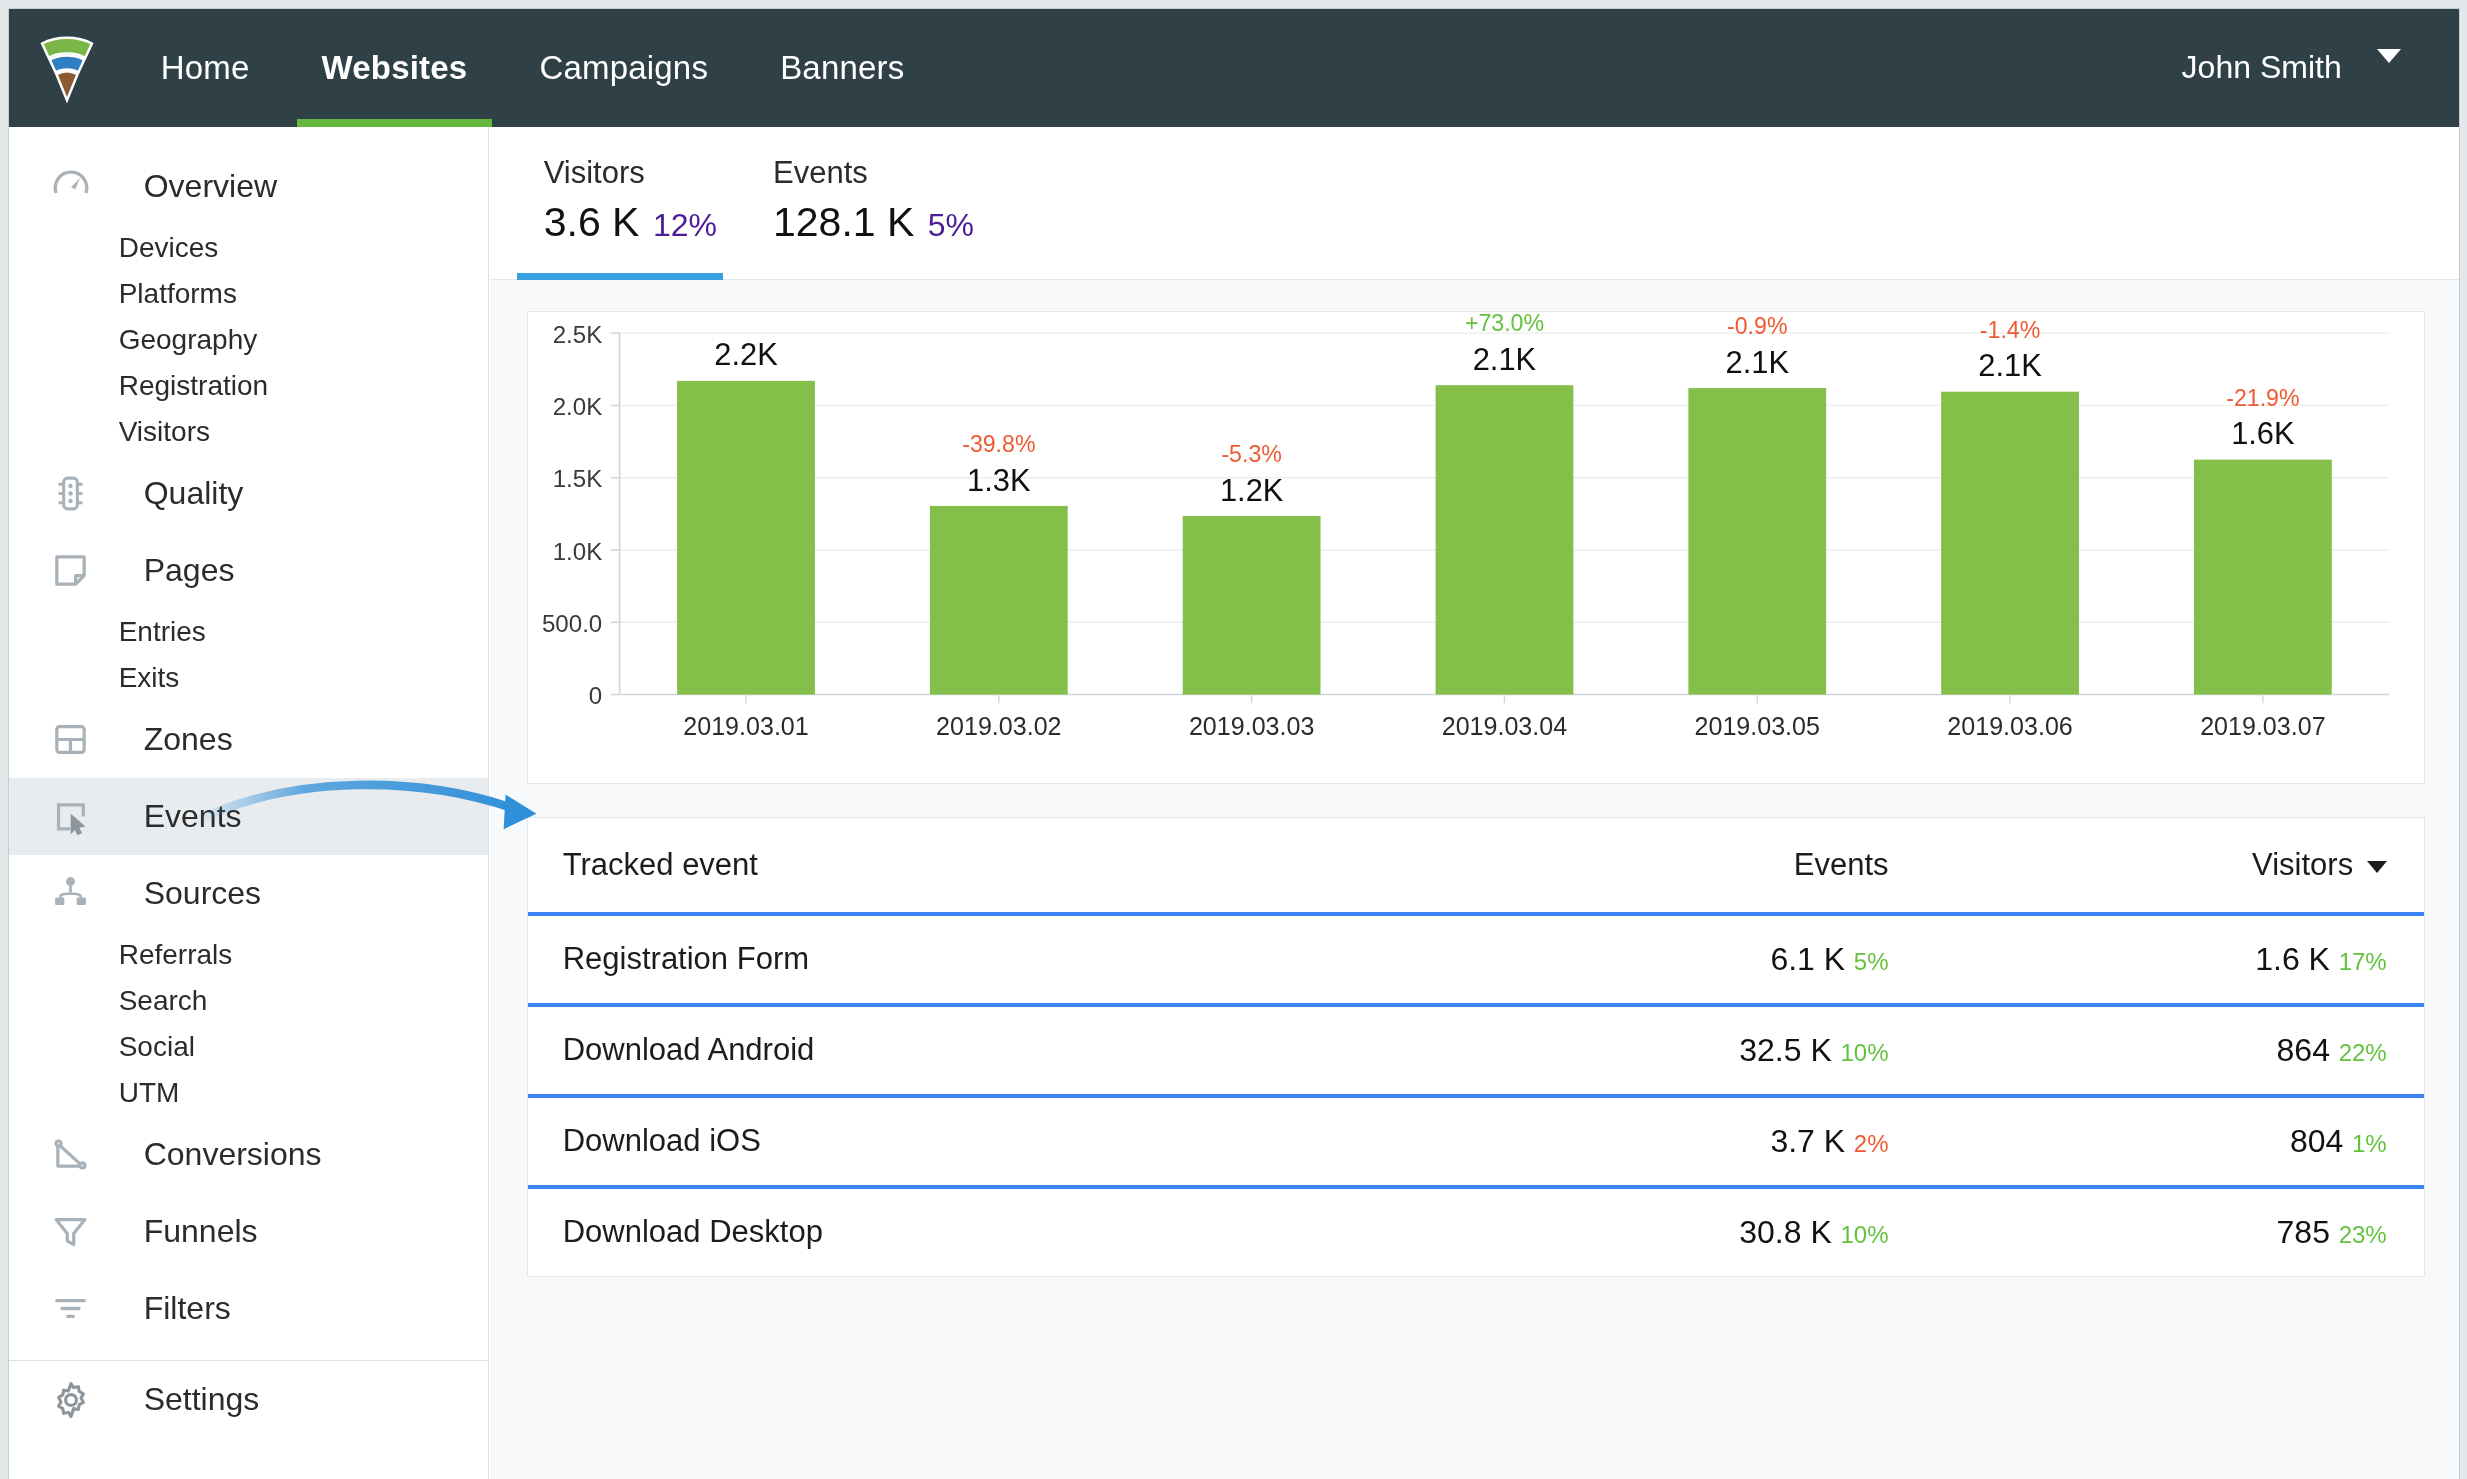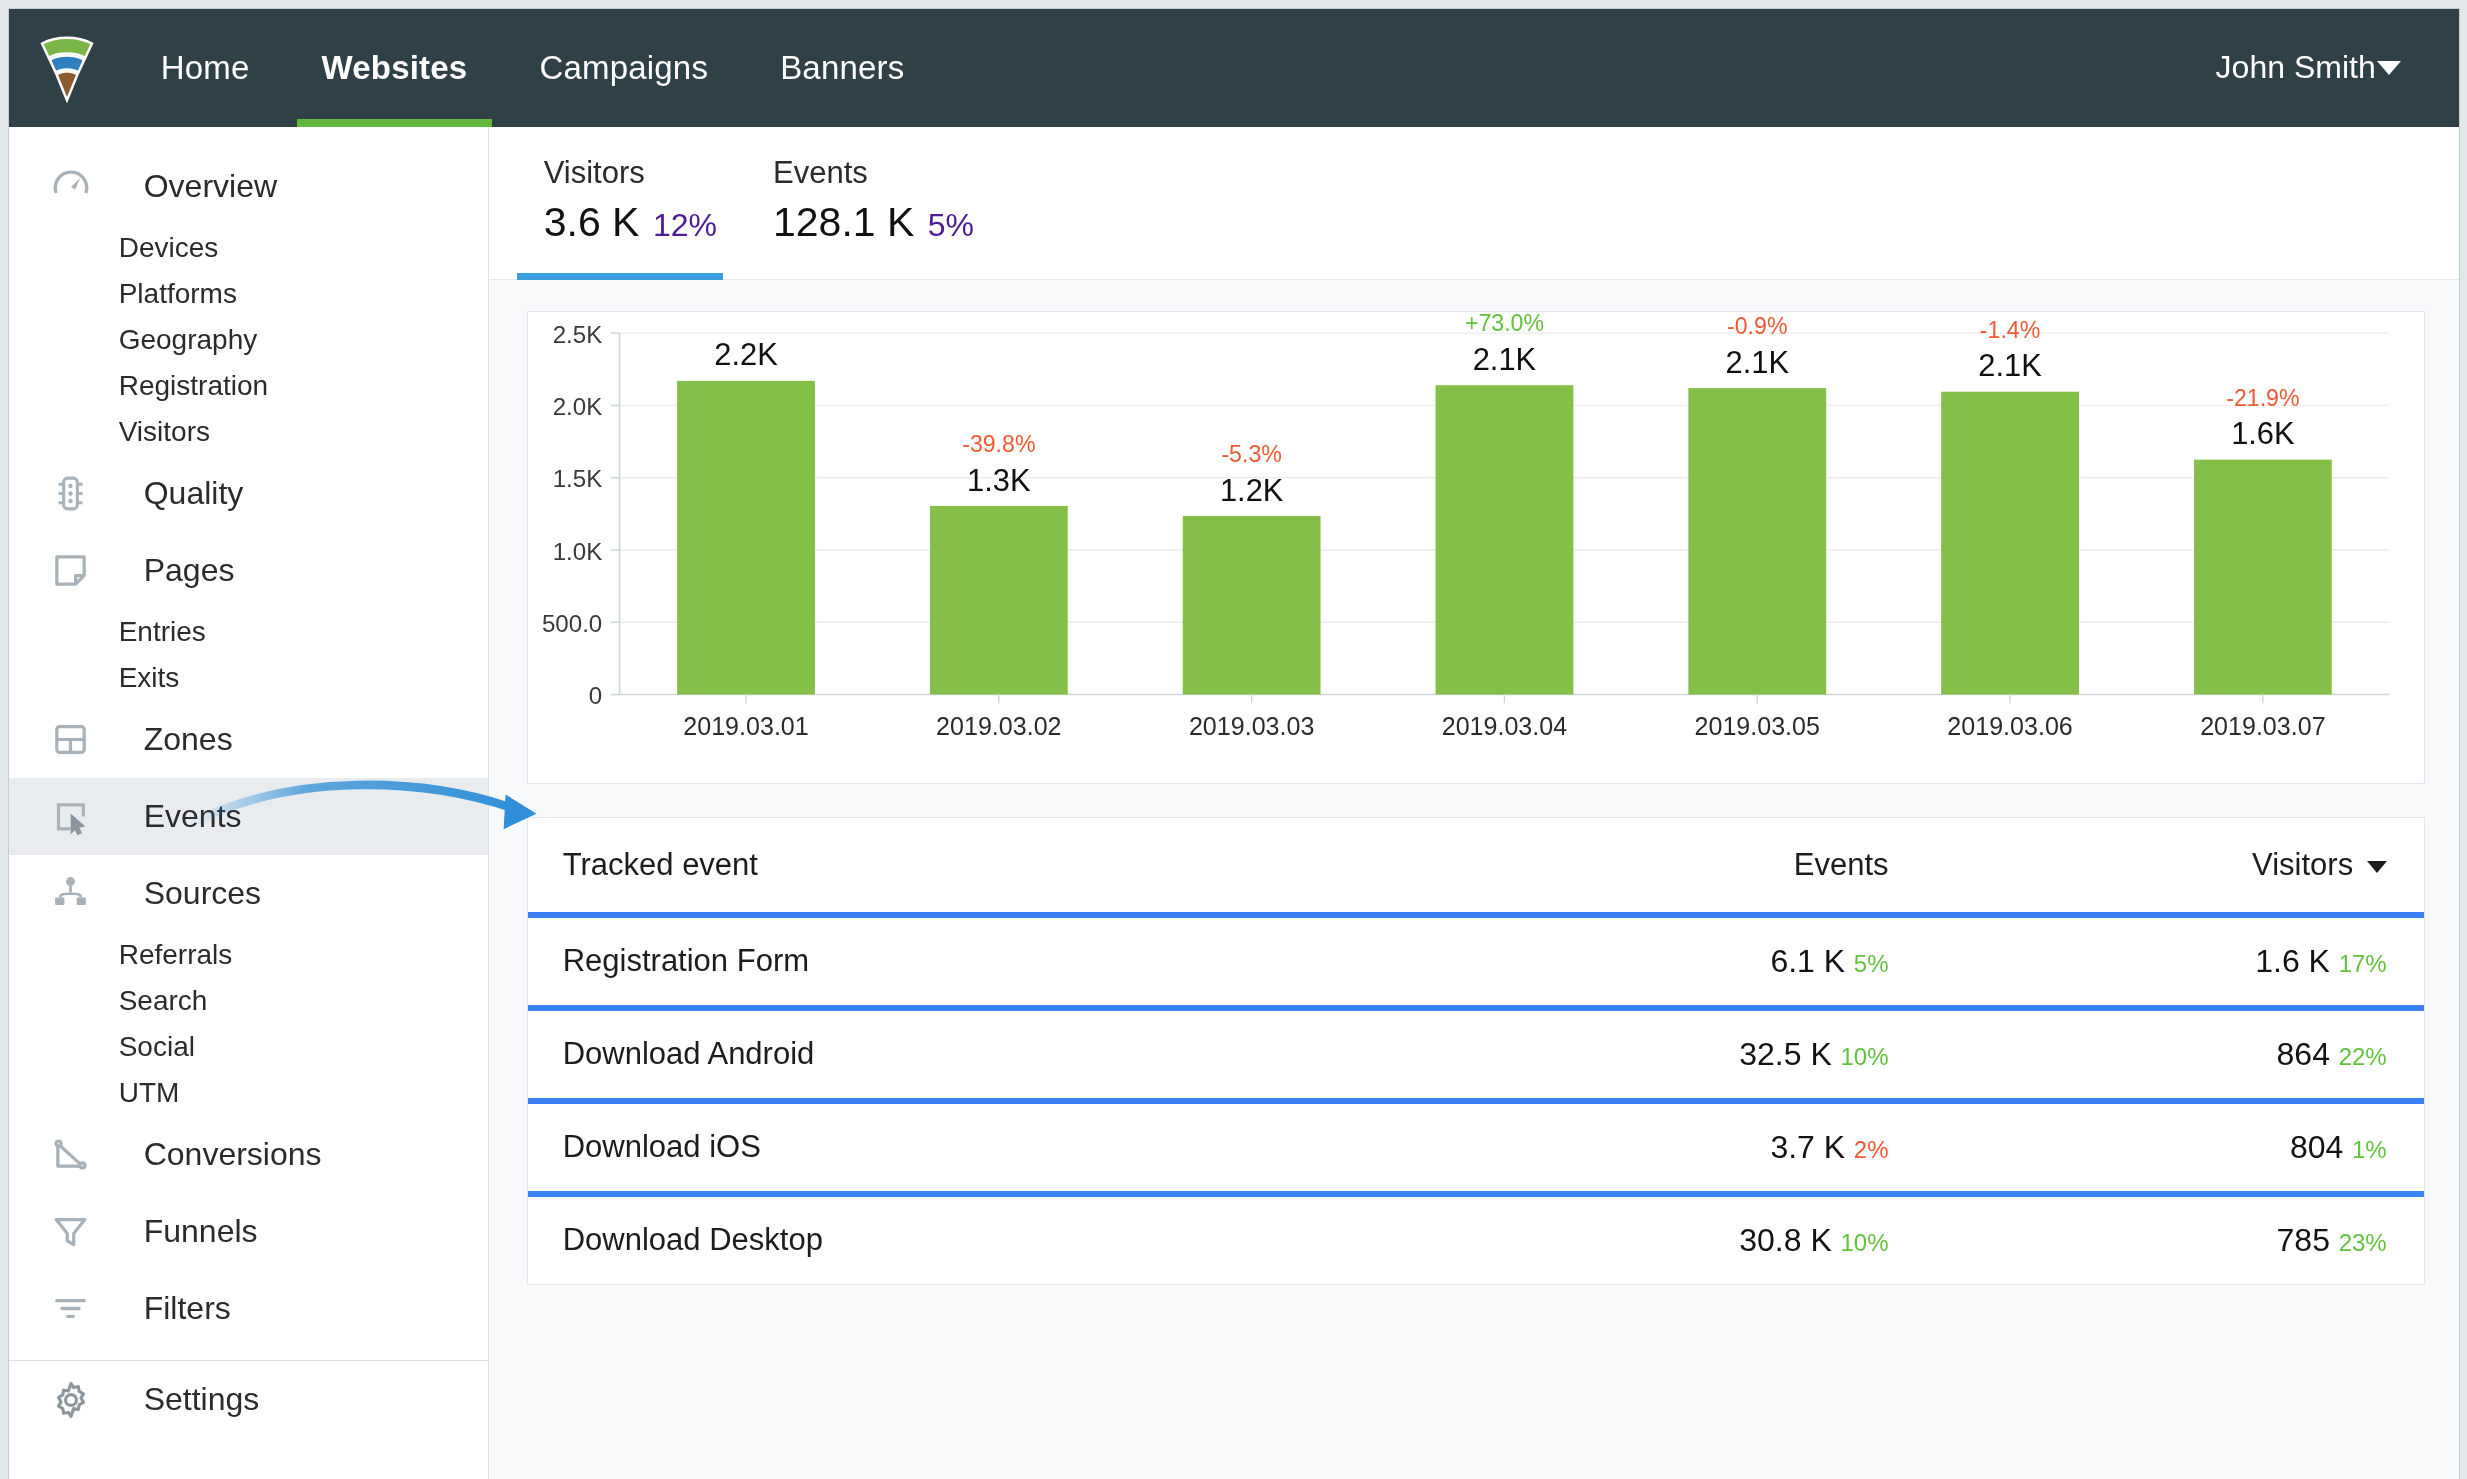--- a/index.html
+++ b/index.html
@@ -45,21 +45,21 @@
   .nav-link.active { font-weight: bold; }
   .nav-link.active::after {
     content: "";
     position: absolute;
     left: 11.6px; right: 11.6px; bottom: 0;
     height: 7.7px;
     background: #63b73c;
   }
   .user-menu {
     margin-left: auto;
-    display: flex; align-items: center; gap: 1px;
+    display: flex; gap: 35px;
     color: #ffffff;
     font-size: 32px;
     padding-right: 58px;
     cursor: pointer;
     white-space: nowrap;
   }
   .chev-down {
     width: 0; height: 0;
     border-left: 12.6px solid transparent;
     border-right: 12.6px solid transparent;
@@ -155,21 +155,21 @@
   table { width: 100%; border-collapse: collapse; }
   th, td {
     font-size: 31px; color: #1c1c1c;
     text-align: left; font-weight: normal;
   }
   thead th { padding: 29px 0 29px 0; }
   thead th.c-ev, thead th.c-vi { text-align: right; }
   thead th.c-ev { padding-right: 37px; }
   thead th.c-vi { padding-right: 37px; }
   .th-name { padding-left: 35px !important; }
-  tbody tr { border-top: 6px solid #3b82f6; }
+  tbody tr { border-top: 4px solid #3b82f6; }
   tbody td { padding: 25px 0; }
   tbody td.c-name { padding-left: 35px; }
   tbody td.c-ev, tbody td.c-vi { text-align: right; padding-right: 37px; }
   .num { font-size: 32px; color: #121212; }
   .pct { font-size: 24px; margin-left: 8.7px; }
   .pct.up { color: #63c23c; }
   .pct.down { color: #f05a32; }
   .sort-caret {
     display: inline-block; margin-left: 13.5px;
     width: 0; height: 0;

